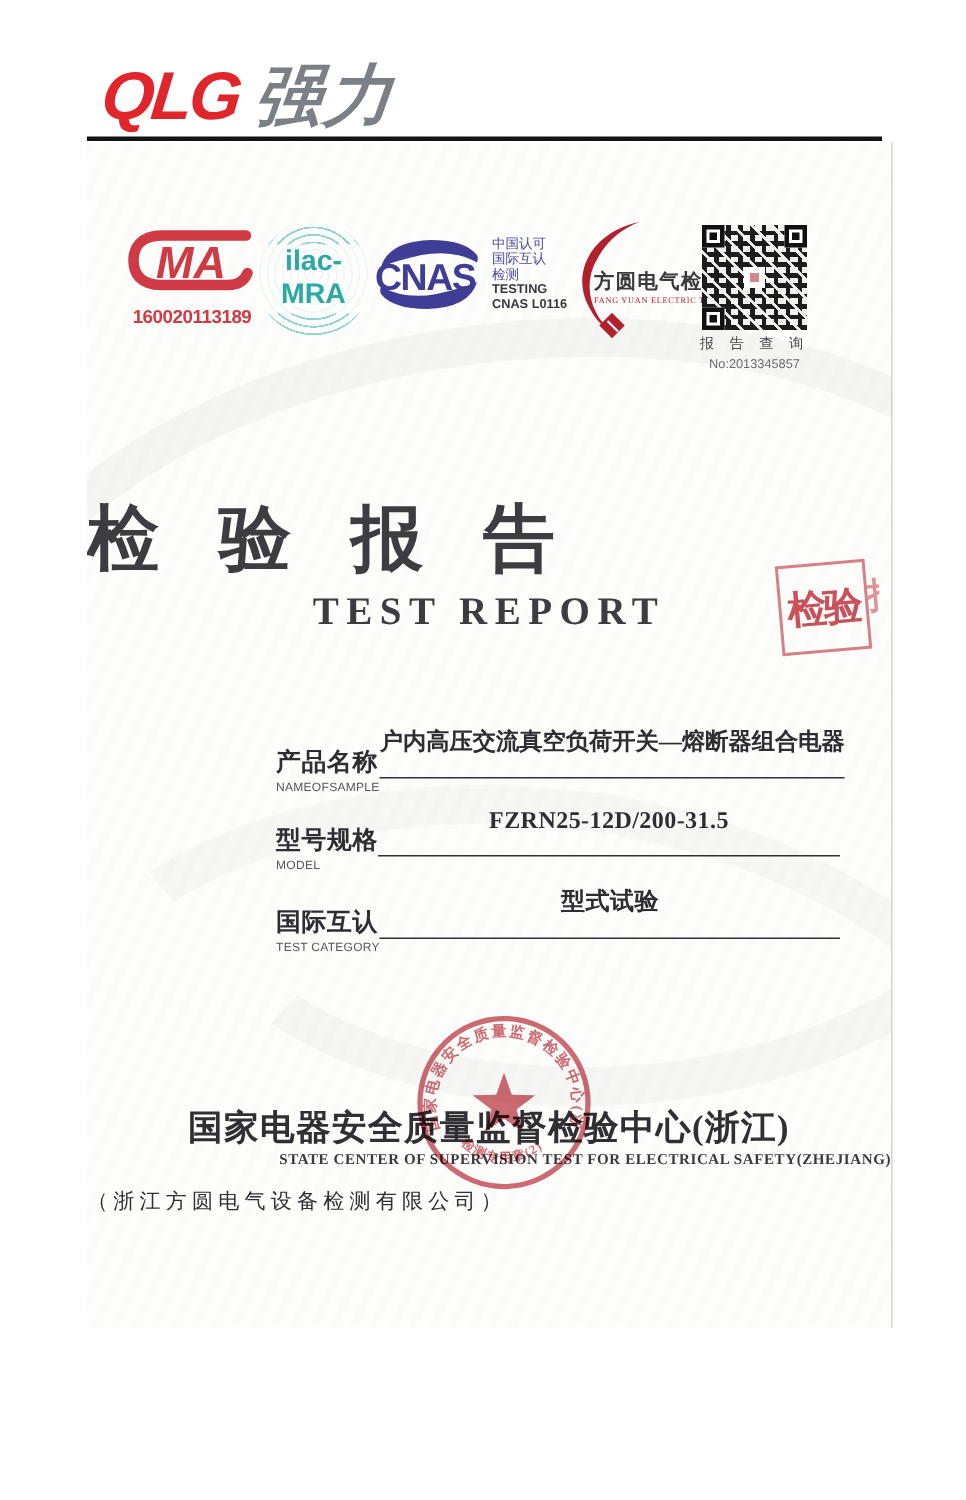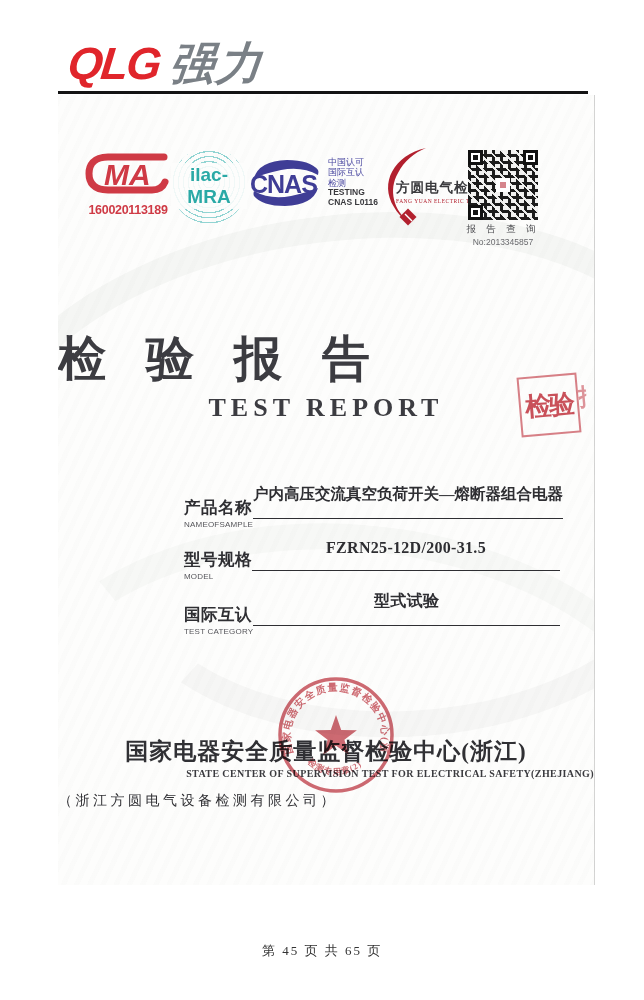--- a/index.html
+++ b/index.html
@@ -207,15 +207,14 @@
       <text font-size="10" fill="#c9565f" letter-spacing="1.5" font-family="Liberation Serif, serif" font-weight="bold">
         <textPath href="#arc-top" startOffset="0">国家电器安全质量监督检验中心(浙江)</textPath>
       </text>
       <text font-size="8.5" fill="#c9565f" letter-spacing="1" font-family="Liberation Serif, serif" font-weight="bold">
         <textPath href="#arc-bottom" startOffset="2">检测专用章(2)</textPath>
       </text>
     </svg>
 
   </div>
 
-  <div class="footer">第 45 页 共 65 页</div>
 
 </div>
 
 </body></html>

